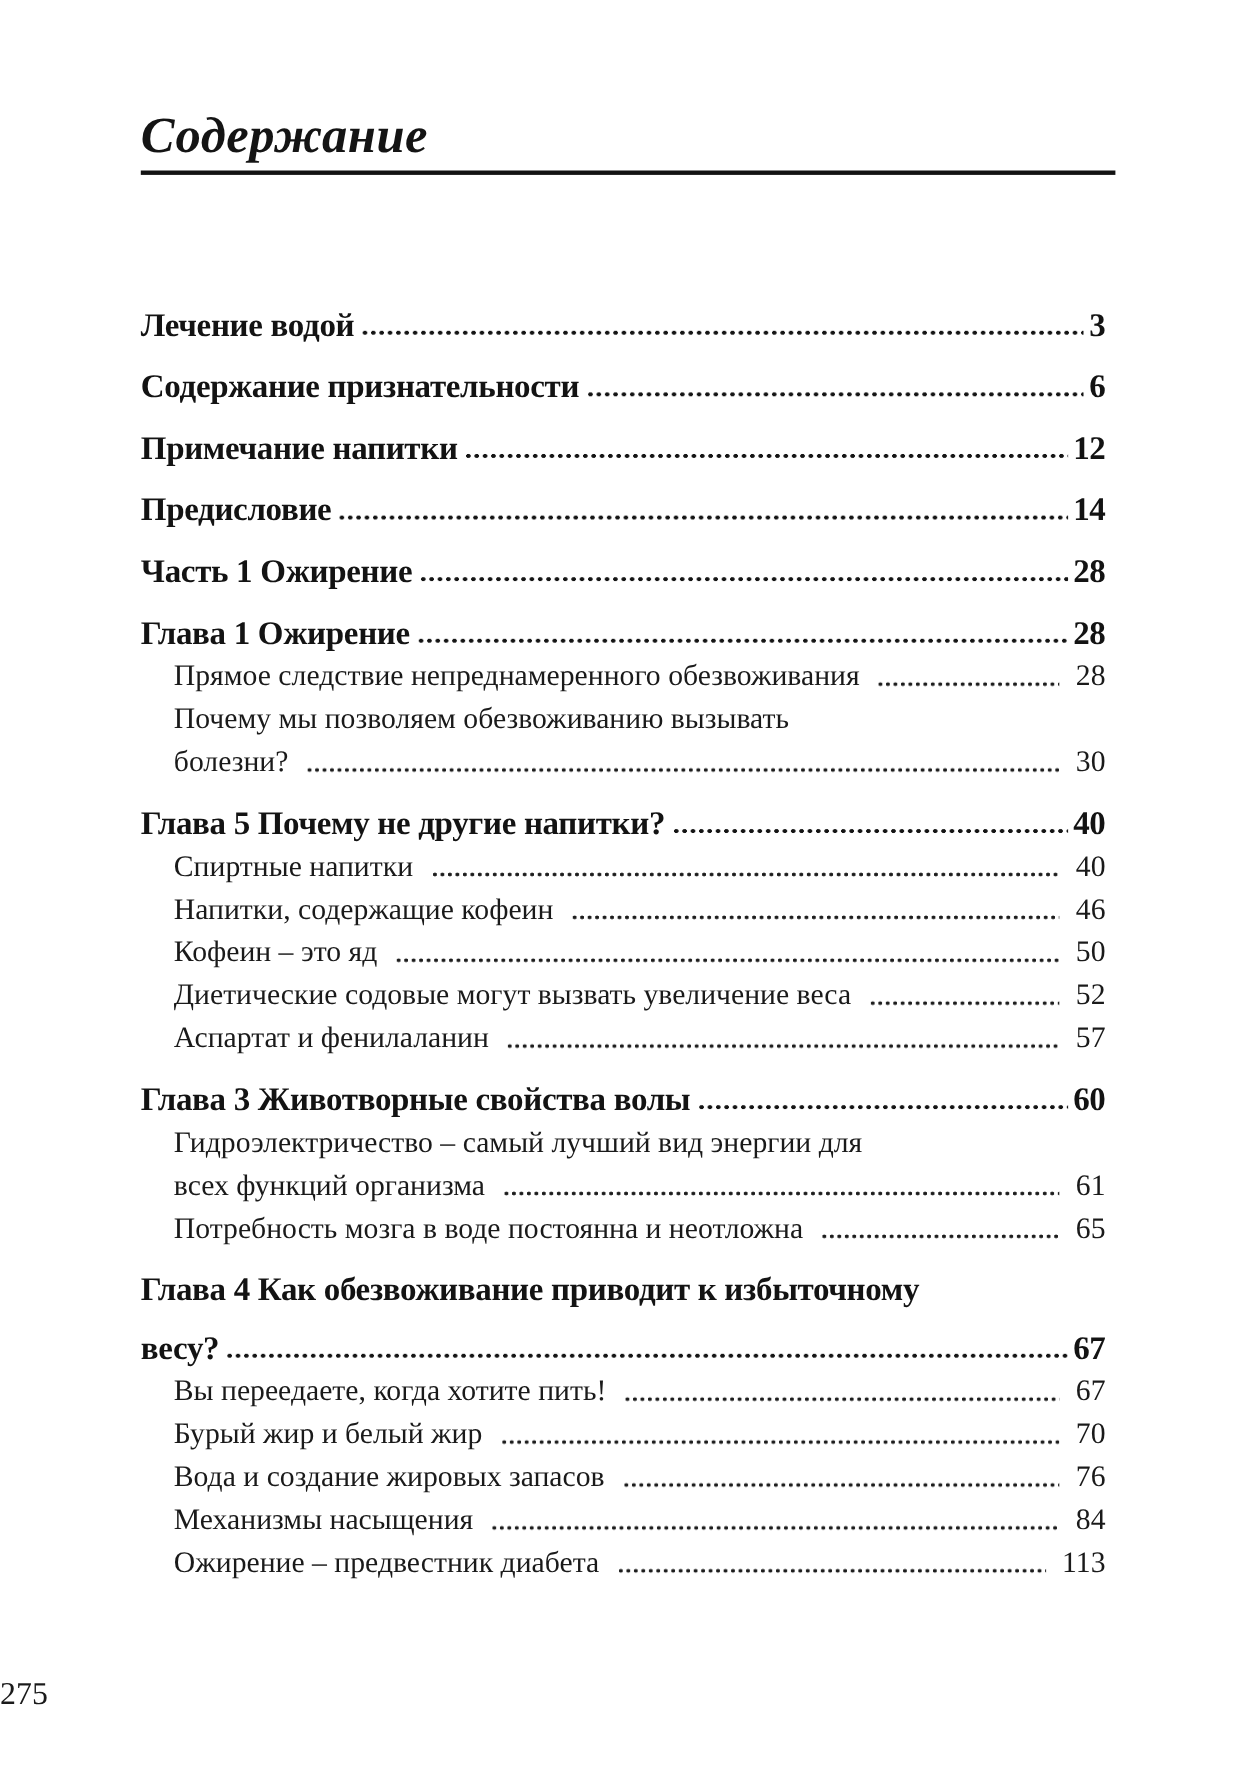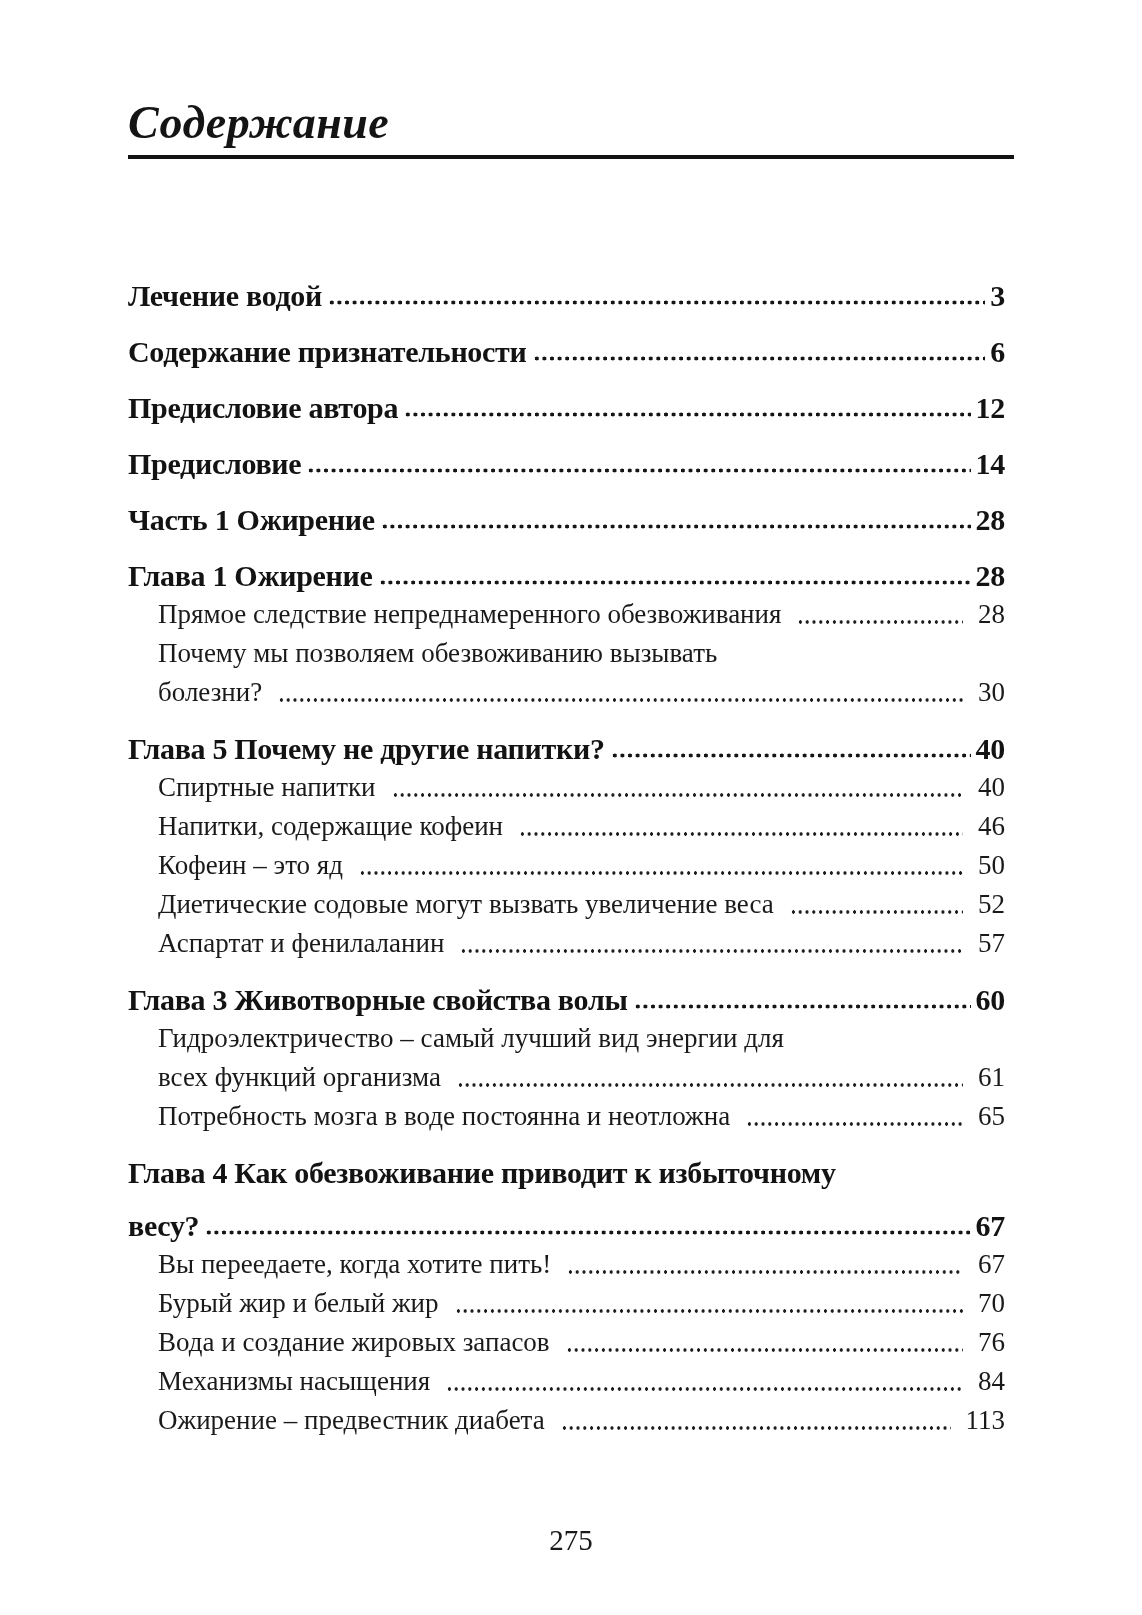--- a/index.html
+++ b/index.html
@@ -84,21 +84,20 @@
     background: none;
   }
   .toc-page {
     white-space: nowrap;
   }
   .page-footer {
     position: absolute;
     left: 0;
     right: 0;
     bottom: 58px;
-    text-align: center;
   }
   .folio {
     font-size: 29px;
     color: #1a1a1a;
   }
 </style>
 </head>
 <body>
 
 <div class="page">
@@ -114,21 +113,21 @@
         <span class="toc-label">Лечение водой</span>
         <span class="toc-dots"></span>
         <span class="toc-page">3</span>
       </div>
       <div class="toc-row h1">
         <span class="toc-label">Содержание признательности</span>
         <span class="toc-dots"></span>
         <span class="toc-page">6</span>
       </div>
       <div class="toc-row h1">
-        <span class="toc-label">Предисловие автора</span>
+        <span class="toc-label">Примечание напитки</span>
         <span class="toc-dots"></span>
         <span class="toc-page">12</span>
       </div>
       <div class="toc-row h1">
         <span class="toc-label">Предисловие</span>
         <span class="toc-dots"></span>
         <span class="toc-page">14</span>
       </div>
       <div class="toc-row h1">
         <span class="toc-label">Часть 1 Ожирение</span>

